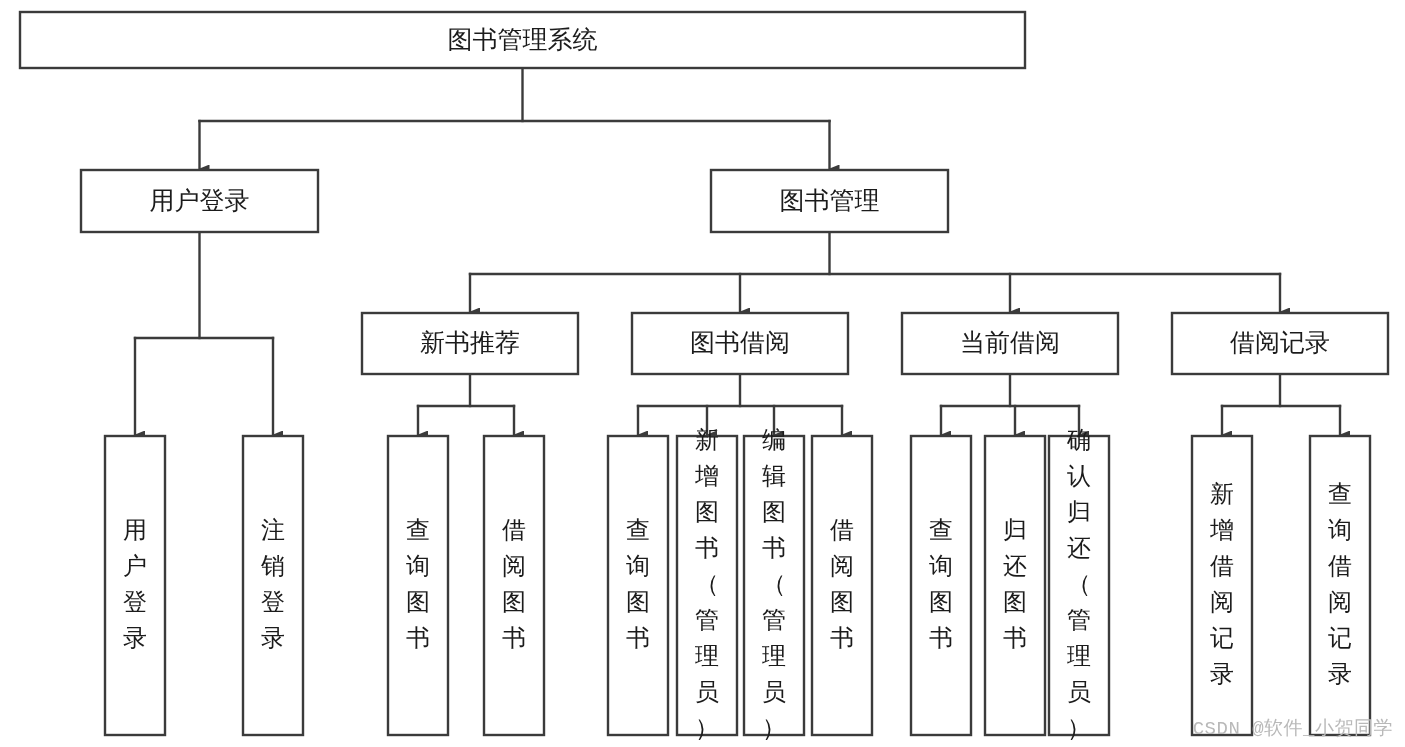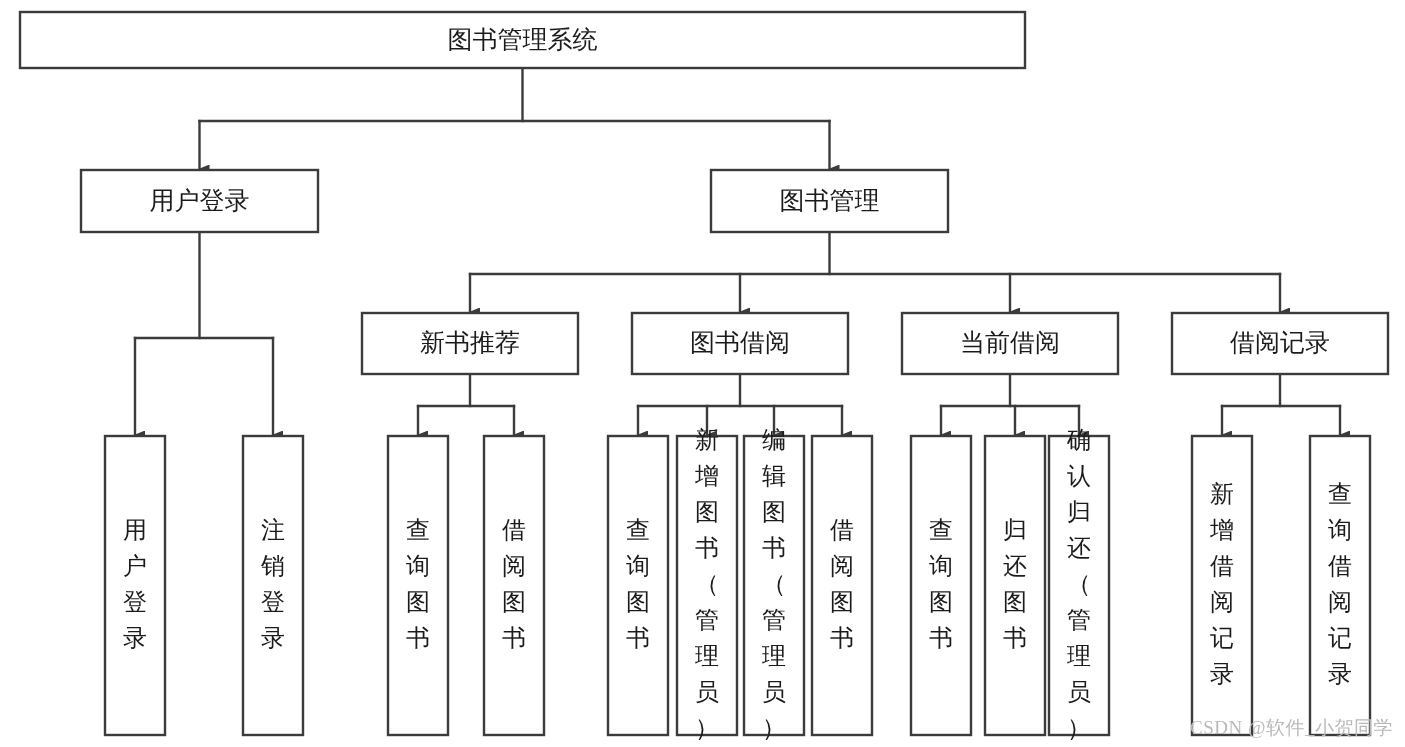--- a/index.html
+++ b/index.html
@@ -43,21 +43,21 @@
     text-anchor: middle;
     dominant-baseline: middle;
   }
   .label-h {
     font-size: 25px;
   }
   .watermark {
     position: absolute;
     right: 12px;
     bottom: 6px;
-    font-family: Liberation Serif, serif;
+    font-family: Liberation Mono, monospace;
     font-size: 19px;
     color: #b9b9b9;
     white-space: nowrap;
     pointer-events: none;
     letter-spacing: 0.5px;
   }
 </style>
 </head>
 <body>
 

